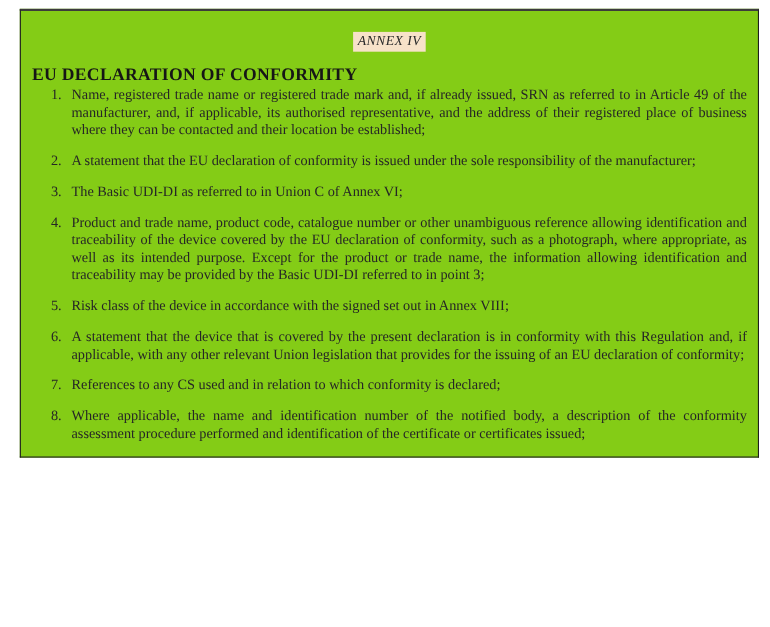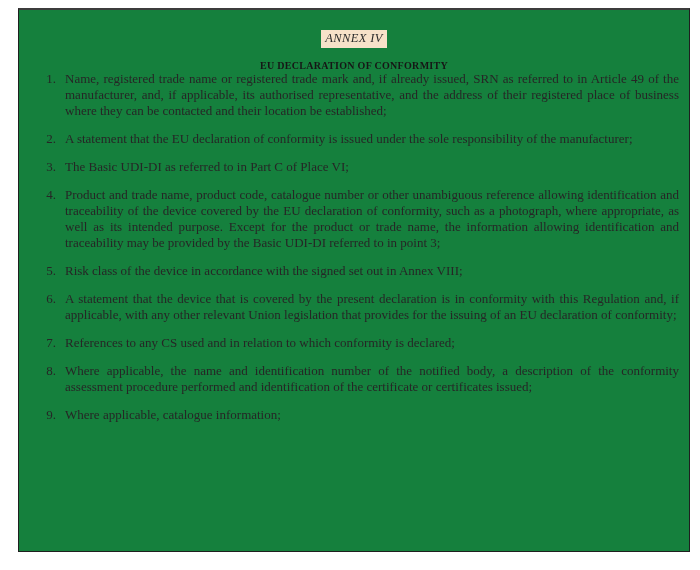--- a/index.html
+++ b/index.html
@@ -8,26 +8,26 @@
     width: 700px;
     height: 570px;
     background: #ffffff;
     font-family: "Liberation Serif", "DejaVu Serif", serif;
   }
   .page {
     position: absolute;
     left: 18px;
     top: 8px;
     width: 672px;
-    height: 544px;
+    height: 408px;
     box-sizing: border-box;
     border: 1px solid #1f1f1f;
     border-top-width: 2px;
     border-top-color: #3c3c3c;
-    background: #15803d;
+    background: #84cc16;
     overflow: hidden;
   }
   .content {
     padding: 18px 10px 0 10px;
     color: #262626;
   }
   .annex-row {
     text-align: center;
     height: 17px;
   }
@@ -35,22 +35,21 @@
     display: inline-block;
     font-style: italic;
     font-size: 12.5px;
     letter-spacing: 0.4px;
     color: #2b2b2b;
     background: #f7e2c9;
     padding: 1px 4px 2px 4px;
   }
   .doc-title {
     margin: 15px 0 0 0;
-    text-align: center;
-    font-size: 10px;
+    font-size: 16px;
     font-weight: bold;
     letter-spacing: 0.3px;
     color: #161616;
   }
   .intro {
     margin: 24px 0 17px 0;
     font-size: 13px;
     line-height: 16px;
     text-align: left;
   }
@@ -95,21 +94,21 @@
         <span class="txt">Name, registered trade name or registered trade mark and, if already issued, SRN as referred to in Article 49 of the manufacturer, and, if applicable, its authorised representative, and the address of their registered place of business where they can be contacted and their location be established;</span>
       </div>
 
       <div class="item">
         <span class="num">2.</span>
         <span class="txt">A statement that the EU declaration of conformity is issued under the sole responsibility of the manufacturer;</span>
       </div>
 
       <div class="item">
         <span class="num">3.</span>
-        <span class="txt">The Basic UDI-DI as referred to in Part C of Place VI;</span>
+        <span class="txt">The Basic UDI-DI as referred to in Union C of Annex VI;</span>
       </div>
 
       <div class="item">
         <span class="num">4.</span>
         <span class="txt">Product and trade name, product code, catalogue number or other unambiguous reference allowing identification and traceability of the device covered by the EU declaration of conformity, such as a photograph, where appropriate, as well as its intended purpose. Except for the product or trade name, the information allowing identification and traceability may be provided by the Basic UDI-DI referred to in point 3;</span>
       </div>
 
       <div class="item">
         <span class="num">5.</span>
         <span class="txt">Risk class of the device in accordance with the signed set out in Annex VIII;</span>

